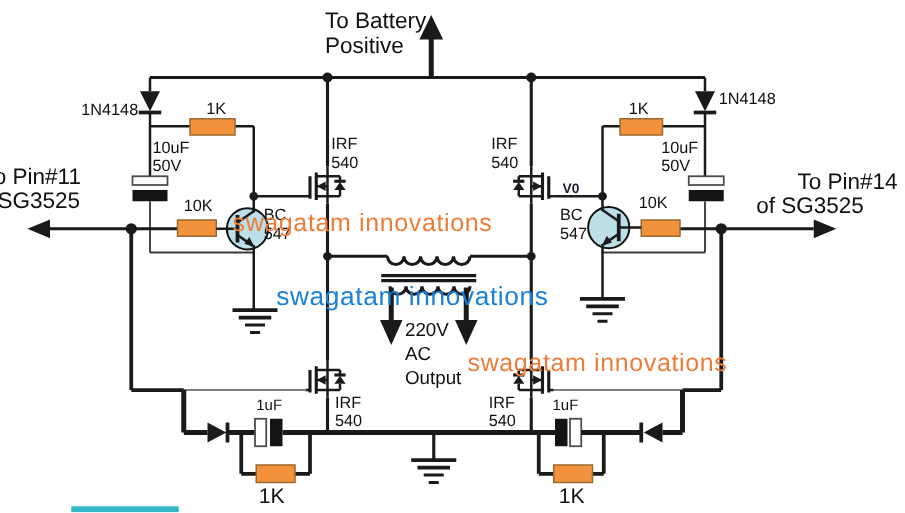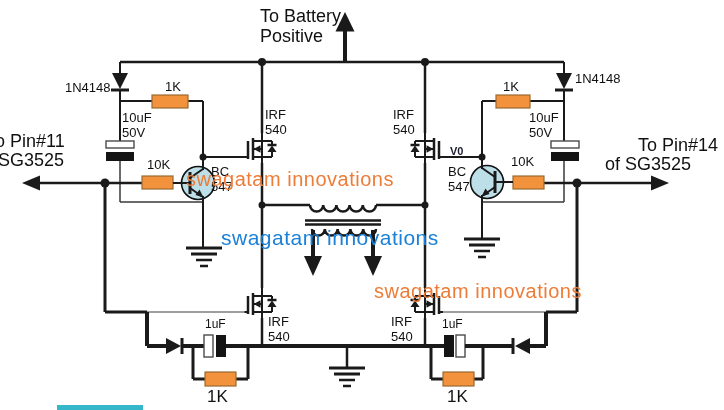--- a/index.html
+++ b/index.html
@@ -202,20 +202,23 @@
 540</div>
   <div class="lbl s13" style="left:393px;top:107px;">IRF
 540</div>
   <div class="lbl s13" style="left:268px;top:314px;">IRF
 540</div>
   <div class="lbl s13" style="left:391px;top:314px;">IRF
 540</div>
 
   <div class="lbl s11" style="left:450px;top:145px;">V0</div>
 
+  <div class="lbl out" style="left:324px;top:255px;">220V
+AC
+Output</div>
 
   <div class="lbl s16" style="left:205px;top:317px;">1uF</div>
   <div class="lbl s16" style="left:442px;top:317px;">1uF</div>
 
   <div class="lbl s17" style="left:207px;top:387px;">1K</div>
   <div class="lbl s17" style="left:447px;top:387px;">1K</div>
 
   <div class="lbl wm wm-o" style="left:186px;top:168px;">swagatam innovations</div>
   <div class="lbl wm wm-b" style="left:221px;top:226px;">swagatam innovations</div>
   <div class="lbl wm wm-o" style="left:374px;top:280px;">swagatam innovations</div>

